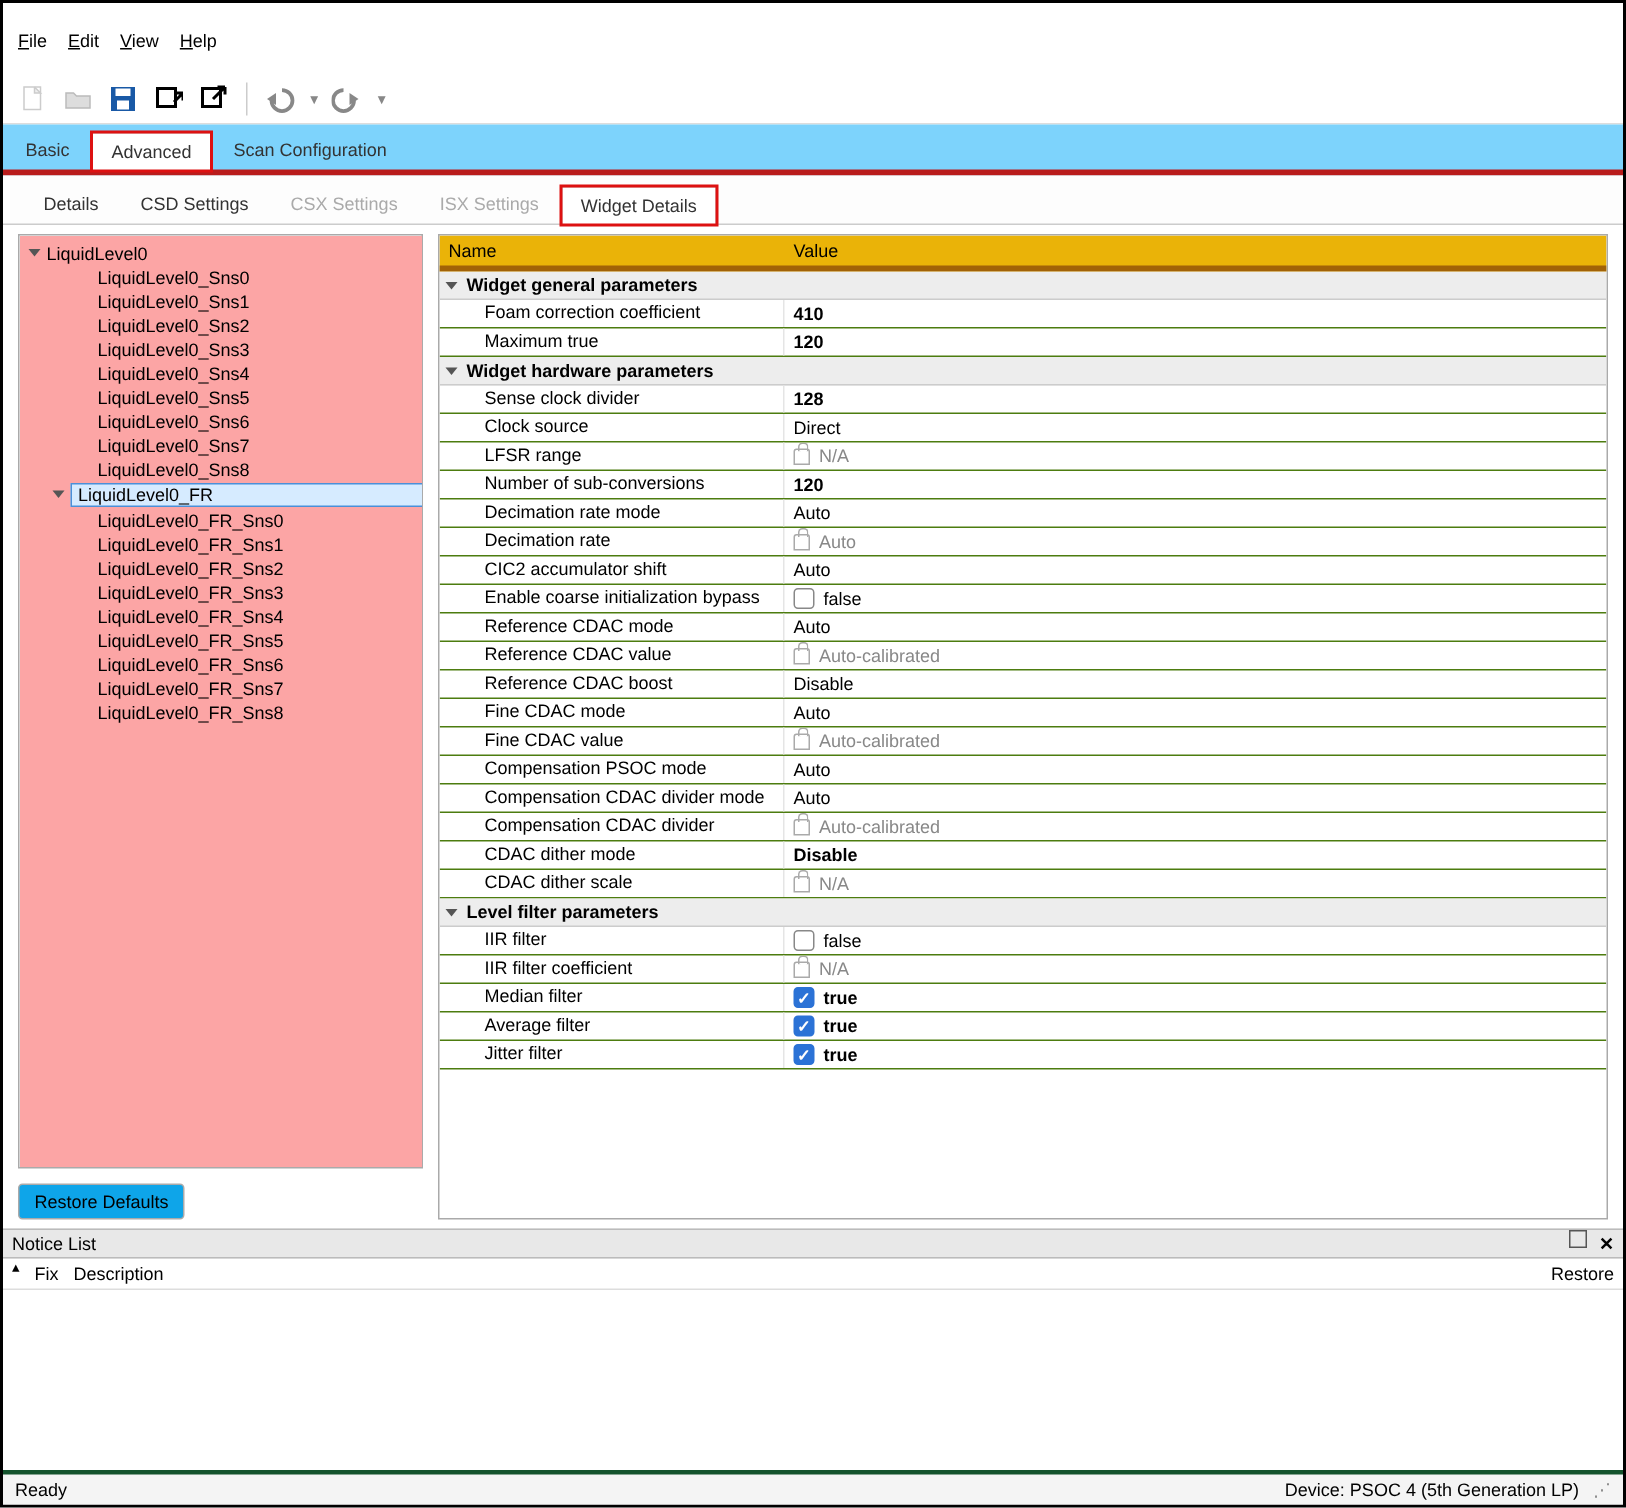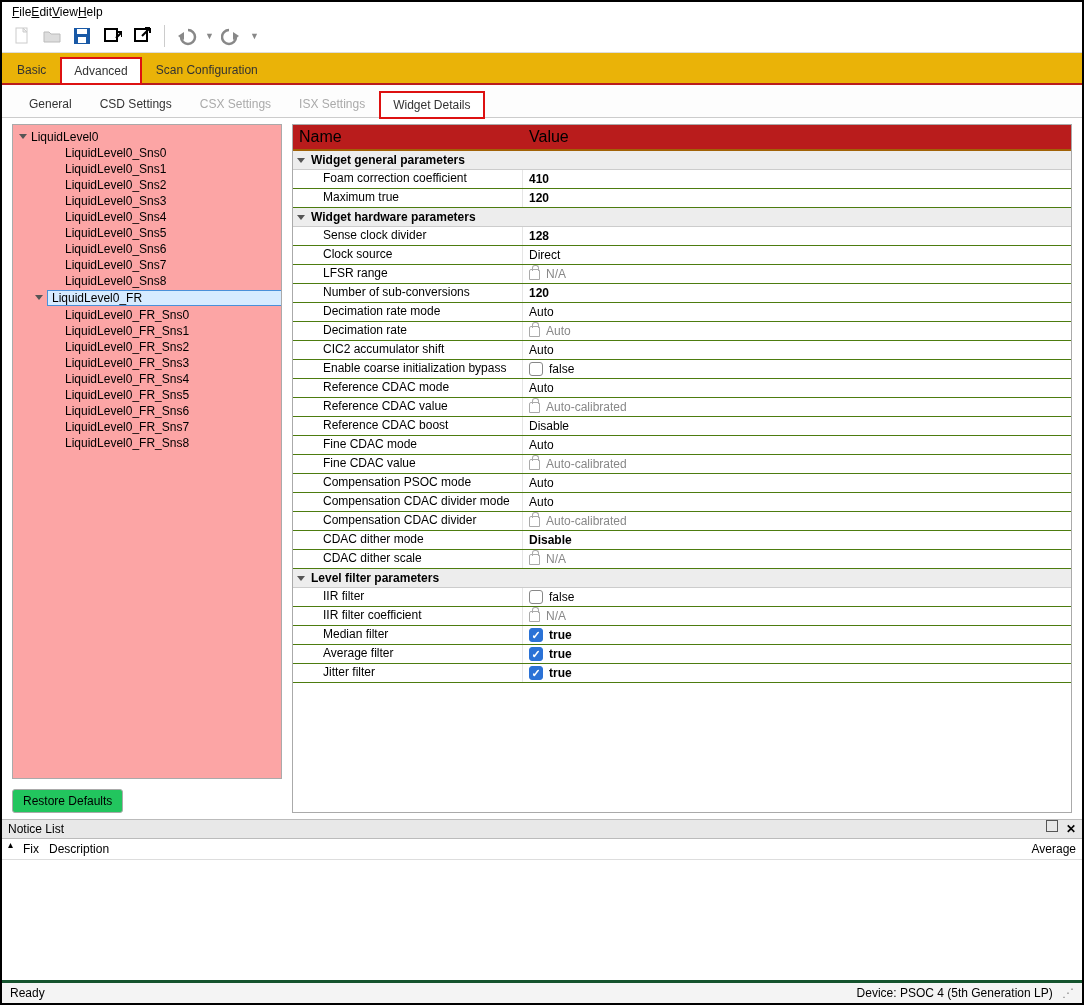--- a/index.html
+++ b/index.html
@@ -11,21 +11,22 @@
     width: 1084px;
     height: 1005px;
     border: 2px solid #000;
     display: flex;
     flex-direction: column;
     overflow: hidden;
   }
   
   .menubar {
     display: flex;
-    padding: 3px 10px;
+    gap: 14px;
+    padding: 18px 10px;
     background: #fff;
   }
   .menubar span { cursor: default; }
   .menubar span u { text-decoration: underline; }
   
   .toolbar {
     display: flex;
     align-items: center;
     gap: 6px;
     padding: 2px 8px 4px 8px;
@@ -33,22 +34,22 @@
     border-bottom: 1px solid #ddd;
   }
   .toolbar .tbtn {
     width: 24px; height: 24px;
     display: flex; align-items: center; justify-content: center;
   }
   .sep { width: 1px; height: 22px; background: #ccc; margin: 0 4px; }
   
   .toptabs {
     display: flex;
-    background: #eab308;
-    border-bottom: 2px solid #b91c1c;
+    background: #7dd3fc;
+    border-bottom: 4px solid #b91c1c;
     padding-top: 4px;
   }
   .toptab {
     padding: 5px 12px;
     border: 1px solid transparent;
     border-bottom: none;
     margin-left: 2px;
     color: #333;
     cursor: default;
   }
@@ -132,35 +133,35 @@
   .tree-child {
     padding: 1px 6px 1px 52px;
     white-space: nowrap;
   }
   .restore-btn {
     margin-top: 10px;
     width: fit-content;
     padding: 4px 10px;
     border: 1px solid #aaa;
     border-radius: 3px;
-    background: #22c55e;
+    background: #0ea5e9;
   }
   .prop-panel {
     flex: 1;
     border: 1px solid #aaa;
     display: flex;
     flex-direction: column;
     overflow: hidden;
   }
   .prop-header {
     display: flex;
     padding: 3px 6px;
-    font-size: 16px;
-    background: #b91c1c;
-    border-bottom: 2px solid #a16207;
+    font-size: 12px;
+    background: #eab308;
+    border-bottom: 4px solid #a16207;
   }
   .prop-header .col-name { width: 230px; }
   .prop-grid {
     flex: 1;
     overflow: auto;
   }
   .prop-section {
     display: flex;
     align-items: center;
     background: #ededed;
@@ -316,21 +317,21 @@
   <span style="color:#888;font-size:9px;">▼</span>
 </div>
 
 <div class="toptabs">
   <div class="toptab">Basic</div>
   <div class="toptab active highlight">Advanced</div>
   <div class="toptab">Scan Configuration</div>
 </div>
 
 <div class="subtabs">
-  <div class="subtab">General</div>
+  <div class="subtab">Details</div>
   <div class="subtab">CSD Settings</div>
   <div class="subtab disabled">CSX Settings</div>
   <div class="subtab disabled">ISX Settings</div>
   <div class="subtab active highlight">Widget Details</div>
 </div>
 
 <div class="main">
   <div class="tree-panel">
     <div class="tree">
       <div class="tree-node parent">LiquidLevel0</div>
@@ -517,21 +518,21 @@
     <span class="float-icon"></span>
     <span class="close-x">✕</span>
   </span>
 </div>
 <div class="notice-cols">
   <span class="left">
     <span style="position:relative;top:-3px;font-size:10px;">▴</span>
     <span>Fix</span>
     <span>Description</span>
   </span>
-  <span>Average</span>
+  <span>Restore</span>
 </div>
 <div class="notice-body"></div>
 
 <div class="statusbar">
   <span>Ready</span>
   <span>
     <span>Device: PSOC 4 (5th Generation LP)</span>
     <span style="margin-left:6px;color:#888;">⋰</span>
   </span>
 </div>

